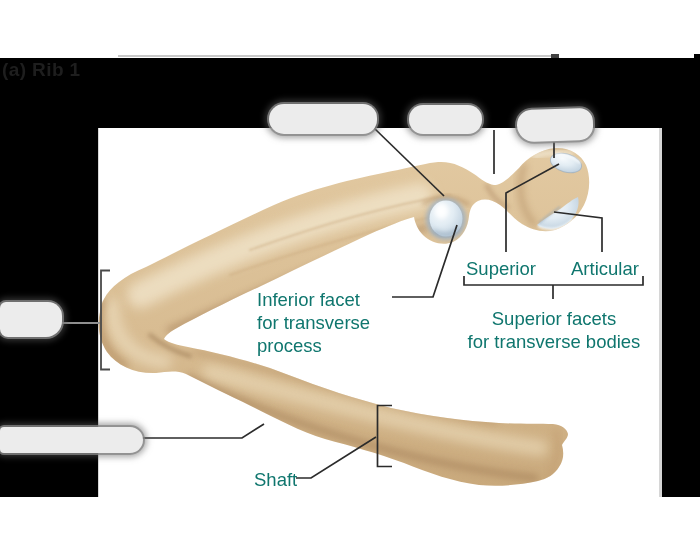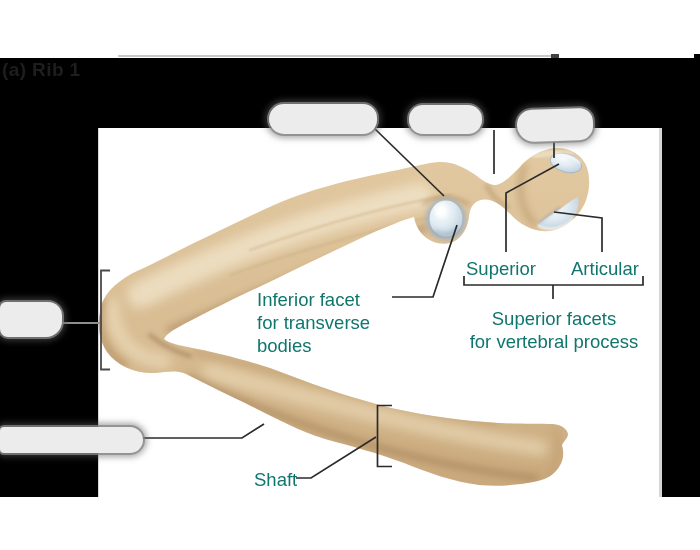--- a/index.html
+++ b/index.html
@@ -155,25 +155,25 @@
 
   <div class="blob blob1"></div>
   <div class="blob blob2"></div>
   <div class="blob blob3"></div>
   <div class="blob blob4"></div>
   <div class="blob blob5"></div>
 
   <div class="lbl lbl-transverse">
     <div>Inferior facet</div>
     <div>for transverse</div>
-    <div>bodies</div>
+    <div>process</div>
   </div>
   <div class="lbl lbl-superior">Superior</div>
   <div class="lbl lbl-inferior">Articular</div>
   <div class="lbl lbl-vertebral">
     <div>Superior facets</div>
-    <div>for vertebral process</div>
+    <div>for transverse bodies</div>
   </div>
   <div class="lbl lbl-shaft">Shaft</div>
 
   <div class="scrollbar"></div>
   <div class="tick-br"></div>
 </div>
 
 </body></html>

